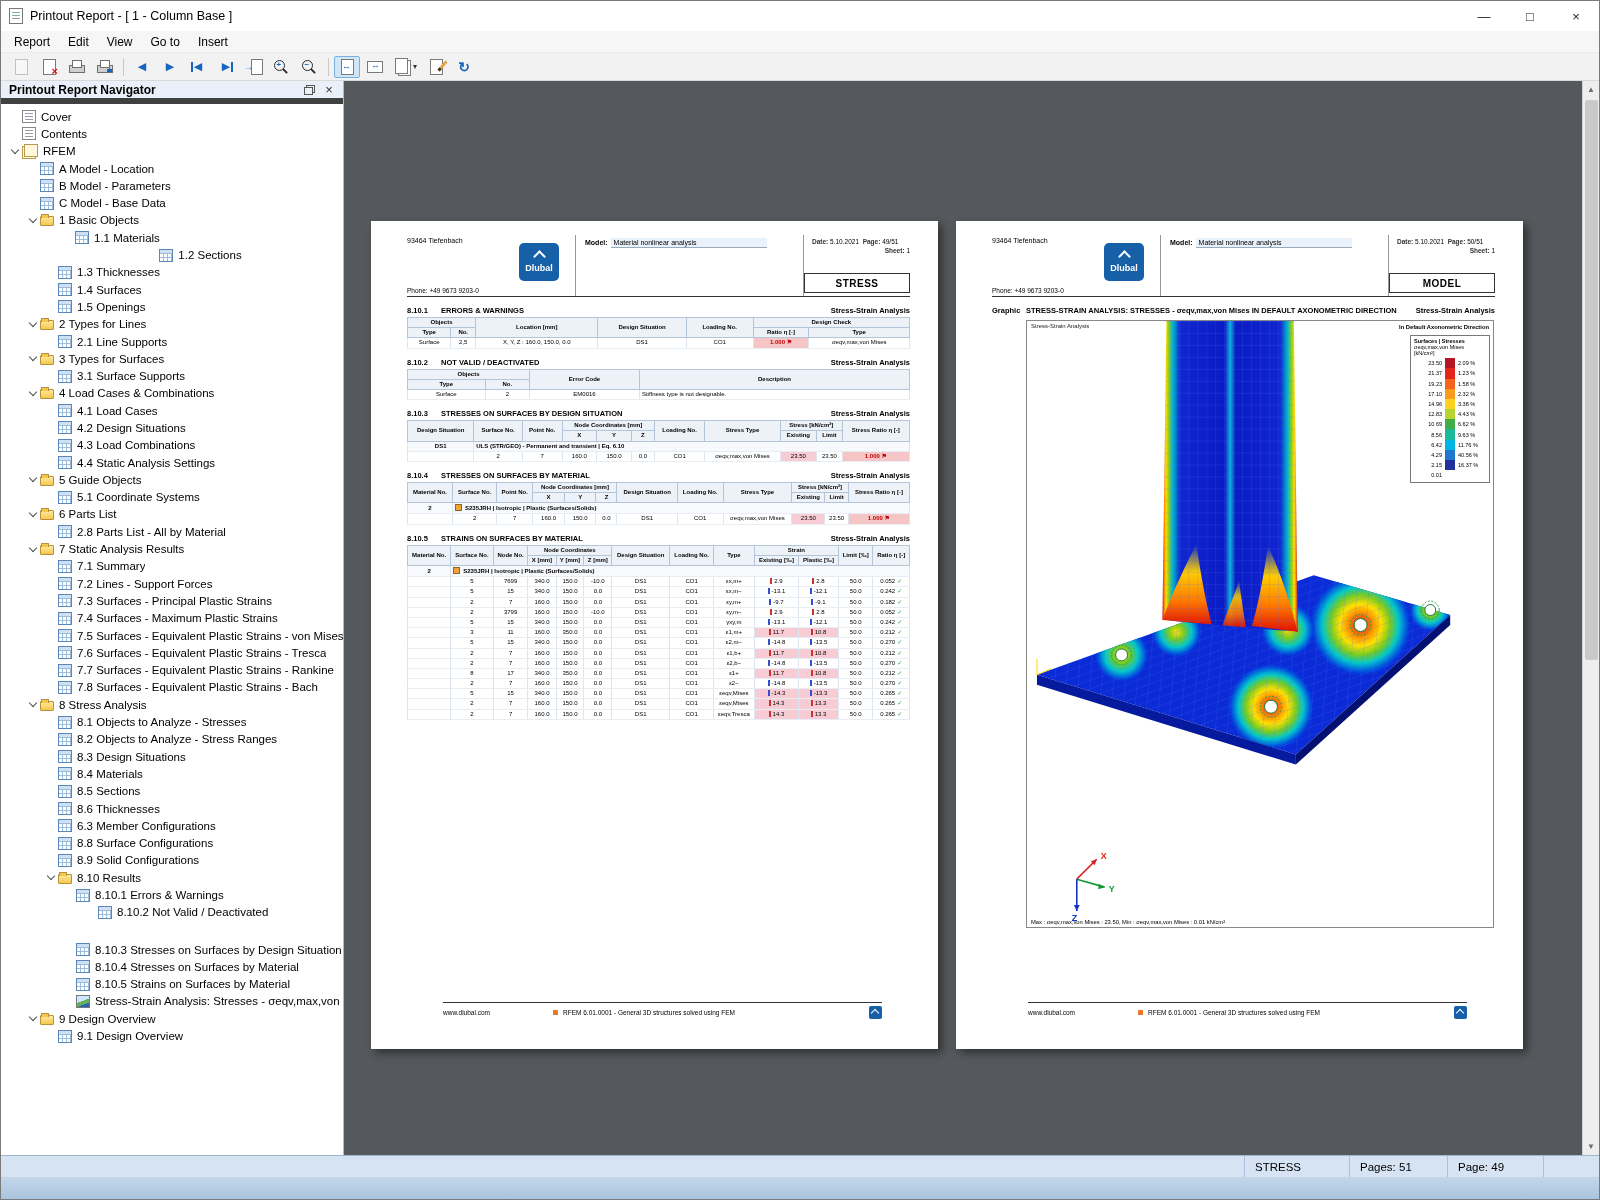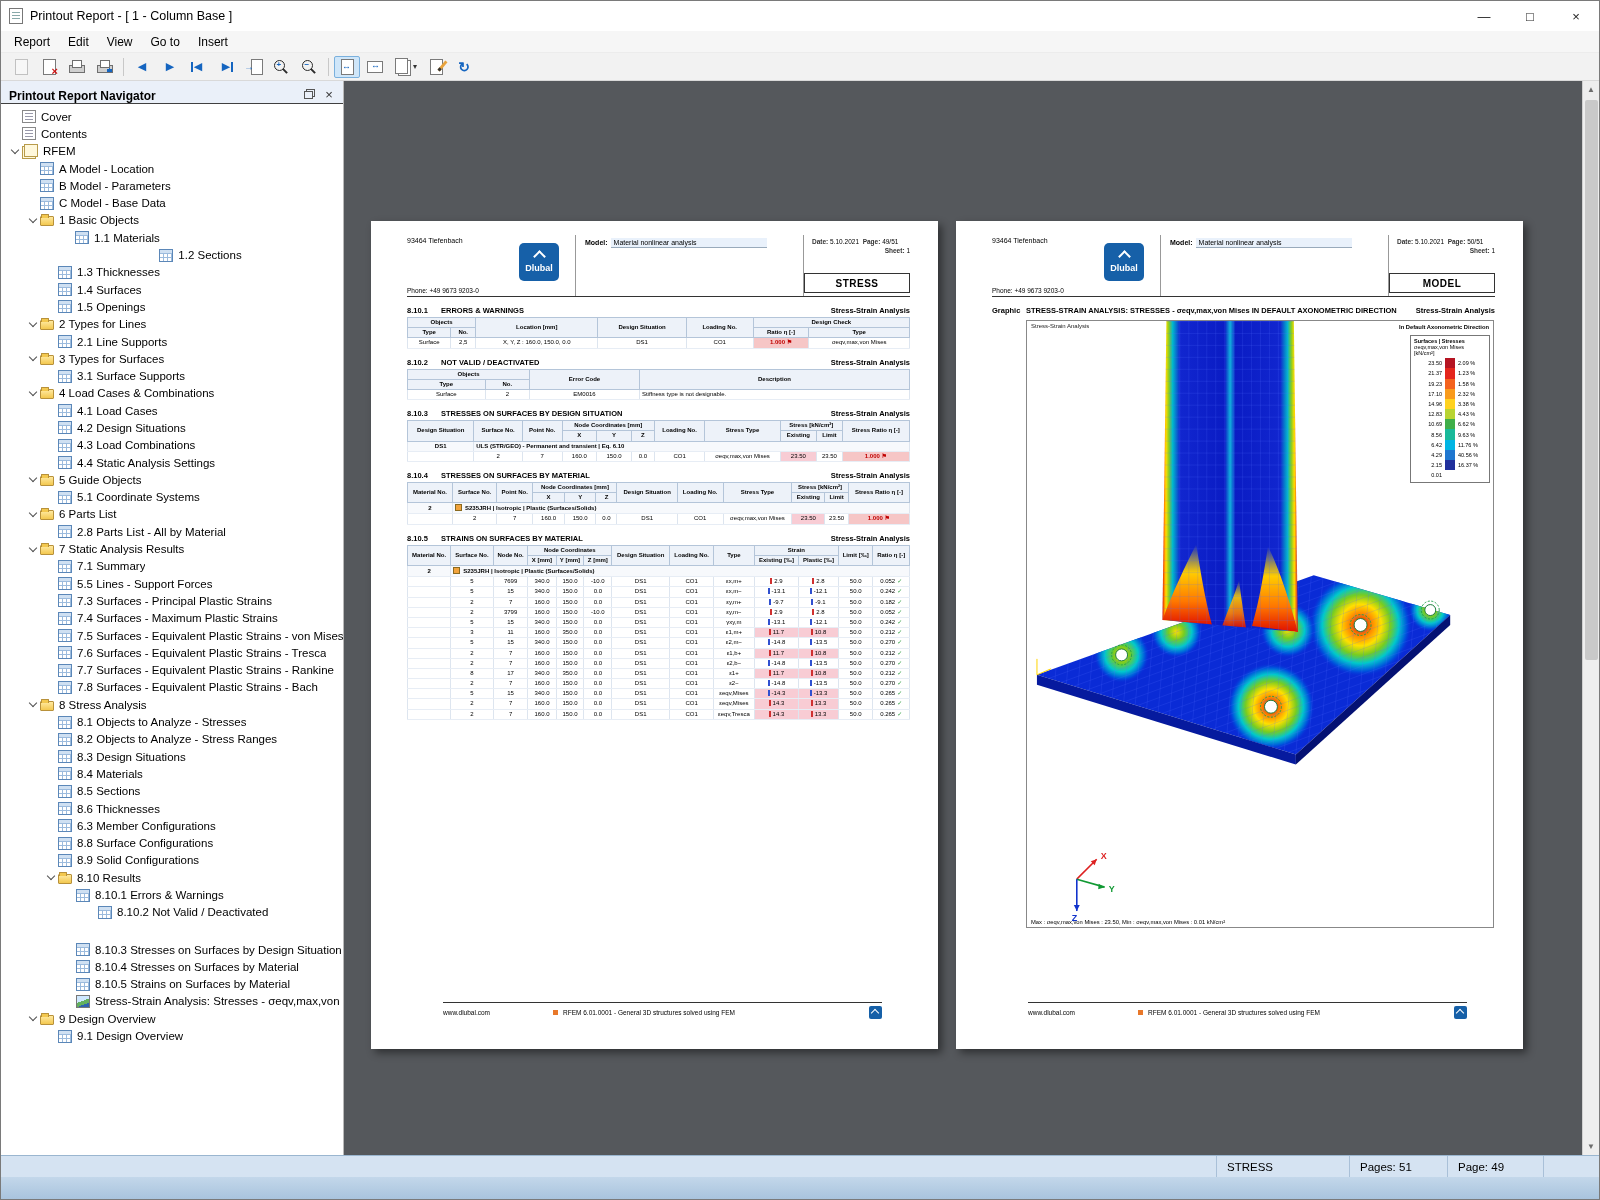--- a/index.html
+++ b/index.html
@@ -47,21 +47,21 @@
   .i-fit-width::after { content:"↔"; color:#1565c0; position:absolute; left:5px; top:1px; font-size:9px; }
   .i-multi-page::before { box-shadow:3px 2px 0 -1px #fff, 3px 2px 0 0 #7a7a7a; margin-left:-3px; margin-top:-2px; }
   .i-edit-page::after { content:""; position:absolute; right:1px; top:1px; width:3px; height:9px; background:#e8a33d; border-bottom:3px solid #333; transform:rotate(40deg); }
   .i-refresh .glyph { font-size:14px; font-weight:bold; }
 
   
   .body { flex:1; display:flex; min-height:0; }
 
   
   .navigator { width:343px; flex:none; background:#fff; border-right:1px solid #b9b9b9; display:flex; flex-direction:column; }
-  .nav-head { height:23px; background:#eaf0f9; border-bottom:1px solid #404040; display:flex; align-items:flex-end; padding:0 4px 0 8px; flex:none; }
+  .nav-head { height:23px; background:#eaf0f9; border-bottom:6px solid #404040; display:flex; align-items:center; padding:0 4px 0 8px; flex:none; }
   .nav-title { font-weight:bold; font-size:12px; flex:1; }
   .nav-btn { width:20px; height:18px; display:flex; align-items:center; justify-content:center; font-size:13px; color:#333; }
   .float-ic { width:9px; height:8px; border:1px solid #555; box-shadow:2px -2px 0 -1px #eaf0f9, 2px -2px 0 0 #555; margin:2px 0 0 -2px; }
   .tree { flex:1; overflow:hidden; padding-top:4px;border-radius:17px; }
   .tree-row { height:17.3px; display:flex; align-items:center; font-size:11.5px; white-space:nowrap; }
   .chev { width:15px; flex:none; display:flex; align-items:center; justify-content:center; }
   .chev.open::before { content:""; width:5px; height:5px; border-right:1.4px solid #505050; border-bottom:1.4px solid #505050; transform:rotate(45deg); margin-top:-3px; }
   .tico { width:14px; height:13px; flex:none; margin-right:5px; position:relative; }
   .tico-page { background:#fff; border:1px solid #888; }
   .tico-page::after { content:""; position:absolute; left:2px; top:2px; right:2px; height:8px; background:repeating-linear-gradient(#99a 0 1px, transparent 1px 3px); }
@@ -82,21 +82,21 @@
   .page-r { left:612px; top:140px; }
   .vscroll { position:absolute; right:0; top:0; bottom:0; width:17px; background:#eeeeee; border-left:1px solid #d0d0d0; display:flex; flex-direction:column; align-items:center; }
   .sb-btn { height:17px; width:17px; display:flex; align-items:center; justify-content:center; font-size:8px; color:#6d6d6d; }
   .sb-thumb { width:13px; height:560px; background:#c9c9c9; border-radius:2px; margin-top:2px; }
   .sb-down { margin-top:auto; }
 
   
   .statusbar { height:22px; background:#d5e3f2; border-top:1px solid #9ab6d0; display:flex; align-items:center; font-size:11.5px; flex:none; }
   .sfill { flex:1; }
   .sfield { border-left:1px solid #a9c0d8; height:100%; display:flex; align-items:center; padding:0 10px; }
-  .sfield.w1 { width:105px; } .sfield.w2 { width:98px;margin-left:28px; } .sfield.w3 { width:96px; } .sfield.w4 { width:56px; }
+  .sfield.w1 { width:105px; } .sfield.w2 { width:98px; } .sfield.w3 { width:96px; } .sfield.w4 { width:56px; }
   .bottomstrip { height:22px; background:linear-gradient(#c3d7ea,#a9c4de); flex:none; }
 
   
   .p-inner { position:absolute; inset:14px 28px 16px 36px; font-size:6.5px; }
   .p-head { position:relative; height:62px; border-bottom:1.5px solid #333; }
   .p-head::before { content:""; position:absolute; left:168px; top:0; bottom:0; width:1px; background:#999; }
   .p-head::after { content:""; position:absolute; left:396px; top:0; bottom:0; width:1px; background:#999; }
   .ph-customer { position:absolute; top:2px; left:0; font-size:7px; }
   .ph-phone { position:absolute; bottom:2px; left:0; font-size:6.5px; }
   .dlogo { position:absolute; top:8px; left:112px; width:40px; height:38px; background:#1660a8; border-radius:5px; color:#fff; display:flex; flex-direction:column; align-items:center; justify-content:center; font-weight:bold; font-size:9px; }
@@ -385,21 +385,21 @@
             <span class="tlabel">7 Static Analysis Results</span>
           </div>
           <div class="tree-row" style="padding-left: 42px;">
             <span class="chev"></span>
             <span class="tico tico-table"></span>
             <span class="tlabel">7.1 Summary</span>
           </div>
           <div class="tree-row" style="padding-left: 42px;">
             <span class="chev"></span>
             <span class="tico tico-table"></span>
-            <span class="tlabel">5.5 Lines - Support Forces</span>
+            <span class="tlabel">7.2 Lines - Support Forces</span>
           </div>
           <div class="tree-row" style="padding-left: 42px;">
             <span class="chev"></span>
             <span class="tico tico-table"></span>
             <span class="tlabel">7.3 Surfaces - Principal Plastic Strains</span>
           </div>
           <div class="tree-row" style="padding-left: 42px;">
             <span class="chev"></span>
             <span class="tico tico-table"></span>
             <span class="tlabel">7.4 Surfaces - Maximum Plastic Strains</span>

